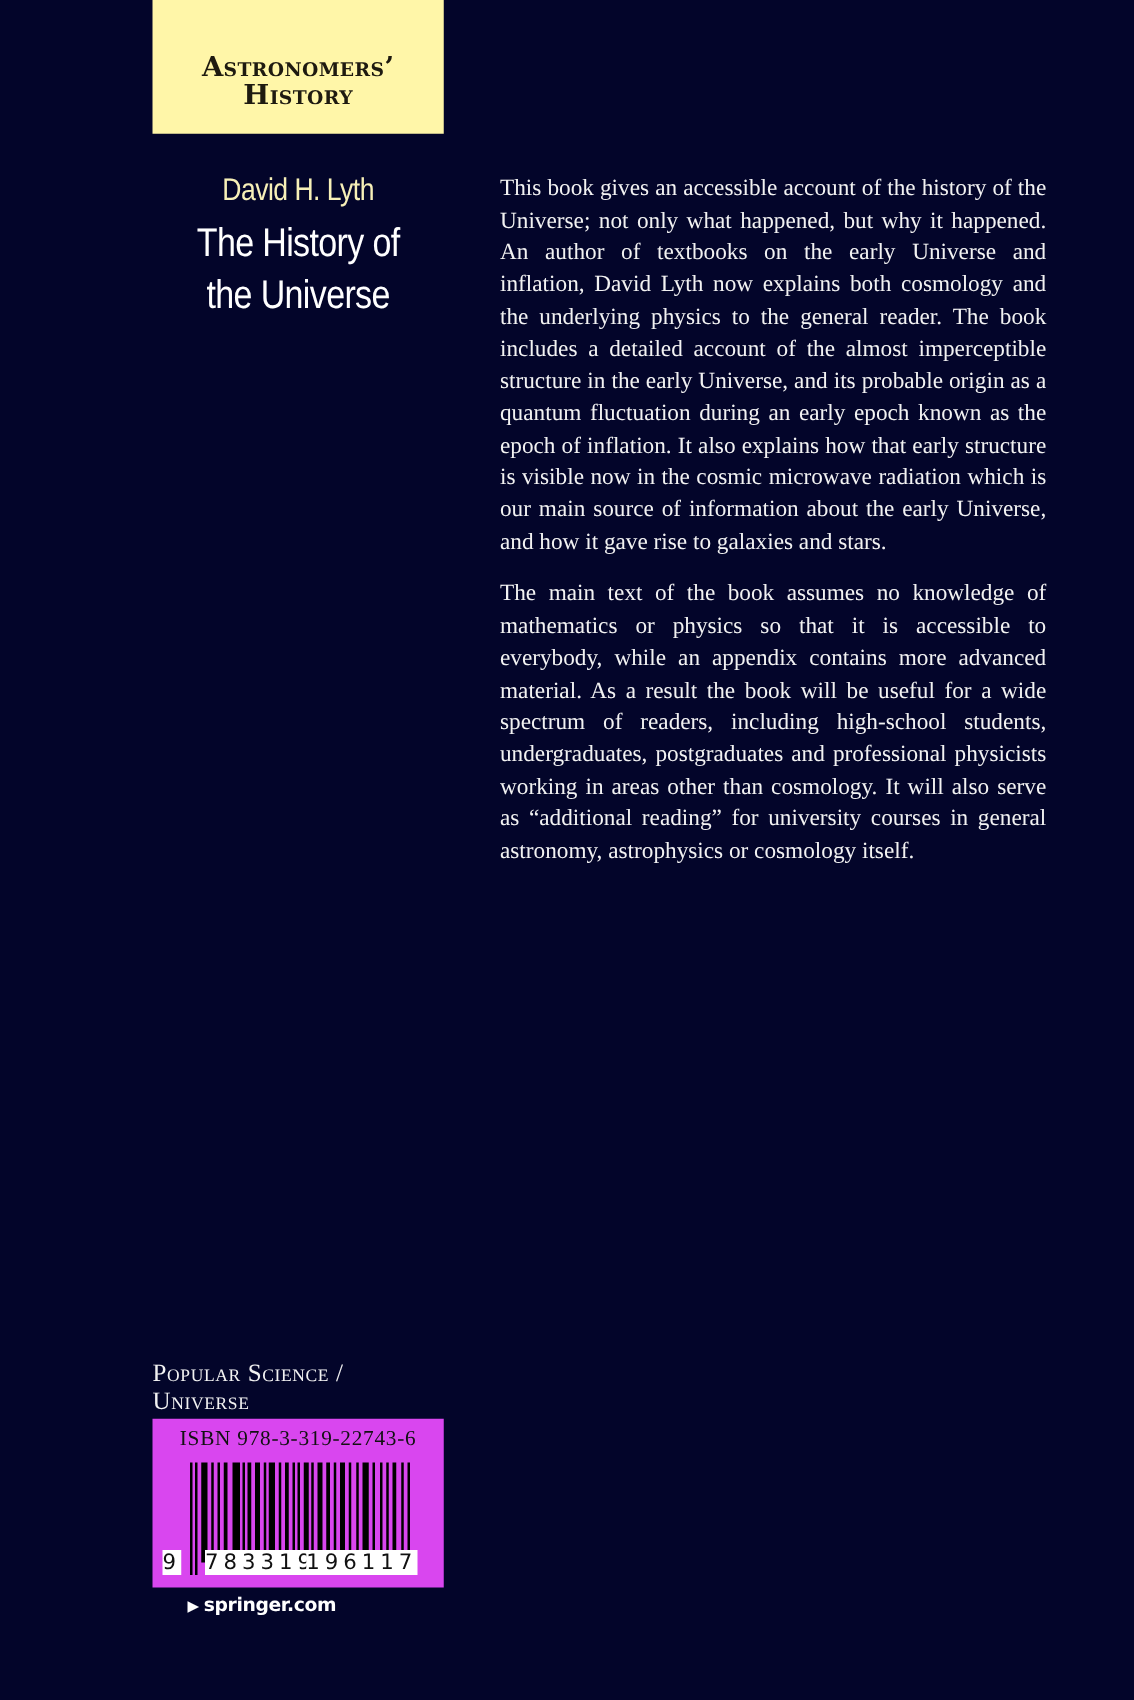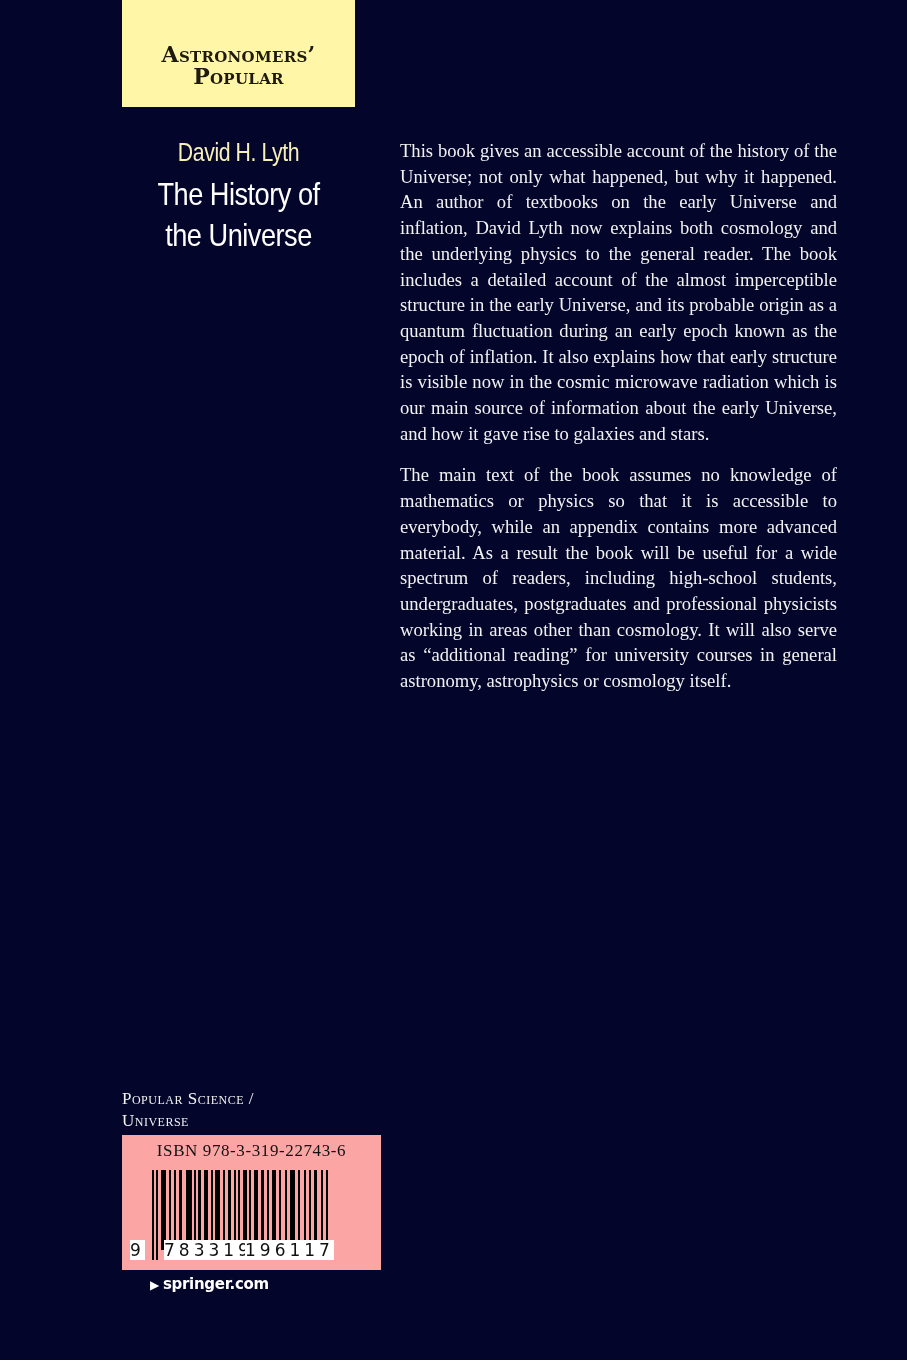--- a/index.html
+++ b/index.html
@@ -74,31 +74,31 @@
     }
     .blurb p {
       margin: 0 0 16px 10px;
     }
     .category {
       position: absolute;
       left: 122px;
       top: 1088px;
       color: #f2f2f2;
       font-variant: small-caps;
-      font-size: 17px;
+      font-size: 20px;
       line-height: 22px;
       letter-spacing: 0.5px;
     }
     .barcode-box {
       position: absolute;
       left: 122px;
       top: 1135px;
-      width: 259px;
+      width: 233px;
       height: 135px;
-      background: #fca5a5;
+      background: #d946ef;
       box-sizing: border-box;
     }
     .isbn {
       position: absolute;
       top: 6px;
       left: 0;
       width: 100%;
       text-align: center;
       font-size: 17px;
       color: #111;
@@ -140,21 +140,21 @@
     .springer .arrow {
       font-size: 12px;
       margin-right: 4px;
     }
   </style>
 </head>
 <body>
 
 <div class="series-box">
   <div class="series-line">Astronomers’</div>
-  <div class="series-line">Popular</div>
+  <div class="series-line">History</div>
 </div>
 
 <div class="author">David H. Lyth</div>
 
 <div class="title">
   <div>The History of</div>
   <div>the Universe</div>
 </div>
 
 <div class="blurb">

